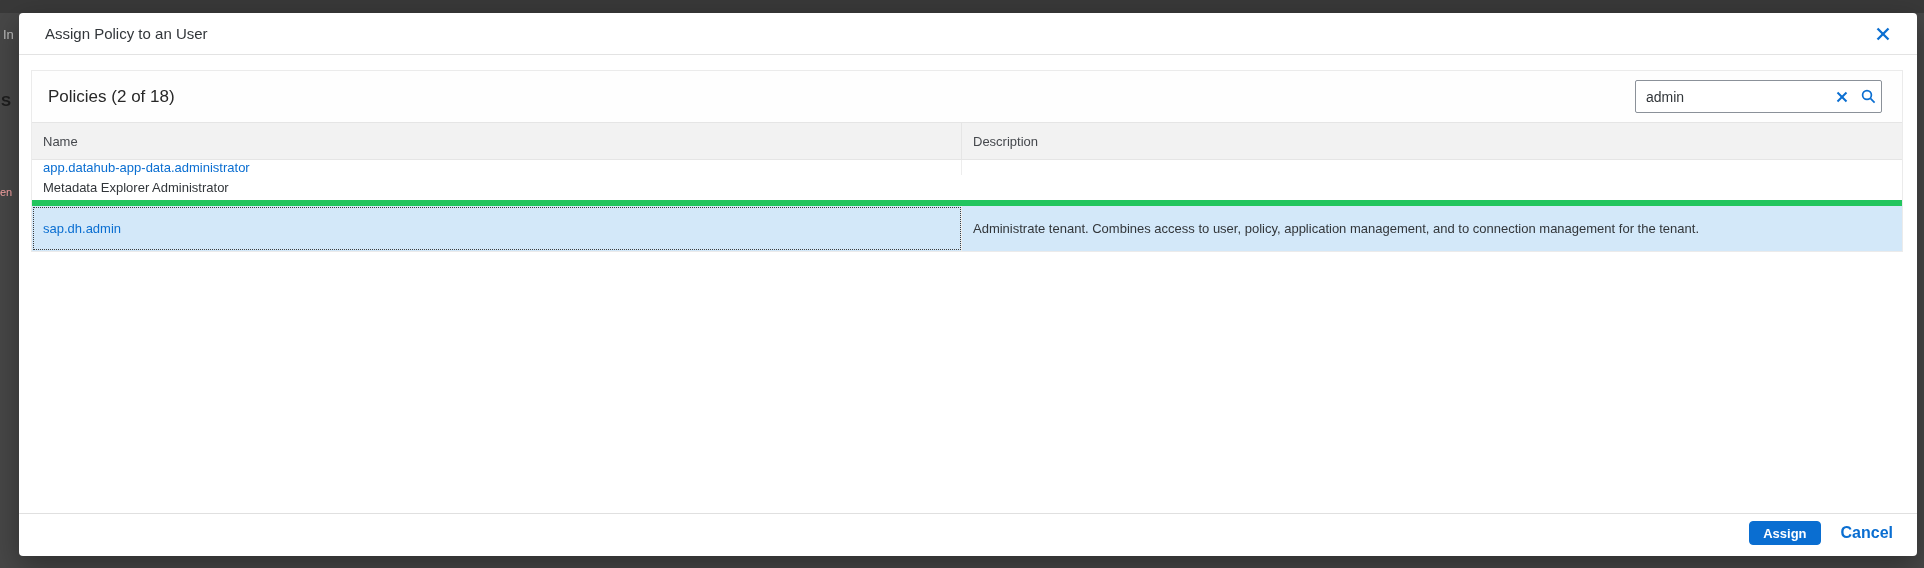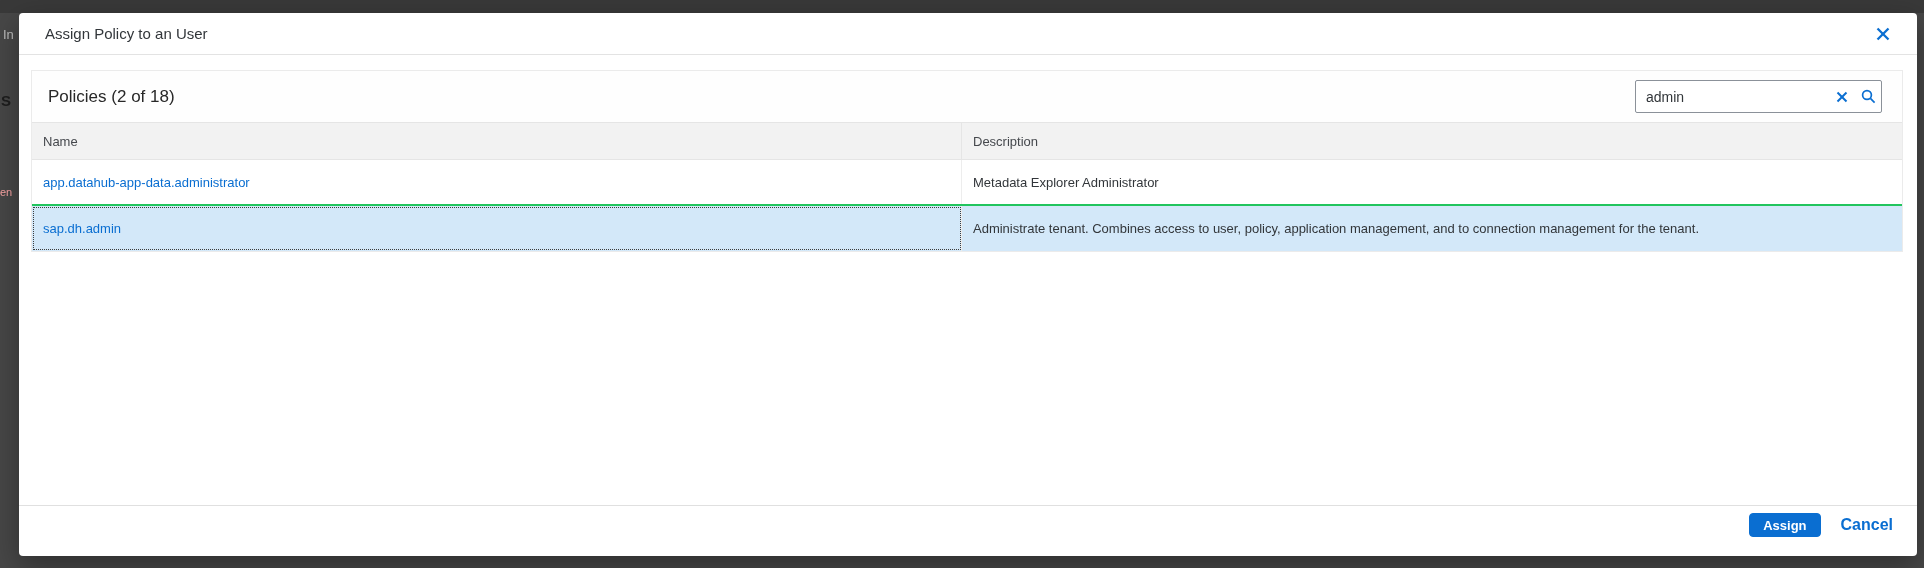--- a/index.html
+++ b/index.html
@@ -112,21 +112,21 @@
     border-top: 1px solid #e5e5e5;
     border-bottom: 1px solid #e5e5e5;
     box-sizing: border-box;
   }
   .tbl-row {
     display: flex;
     height: 45px;
     background: #fff;
     box-sizing: border-box;
   }
-  .tbl-row.row-first { height: 46px; border-bottom: 2px solid #22c55e; }
+  .tbl-row.row-first { height: 46px; border-bottom: 6px solid #22c55e; flex-direction: column; }
   .tbl-row.selected { background: #d3e8f9; }
   .cell {
     display: flex; align-items: center;
     padding-left: 11px;
     box-sizing: border-box;
     overflow: hidden;
     white-space: nowrap;
   }
   .cell.col-name { width: 930px; border-right: 1px solid #e5e5e5; text-align: right; }
   .cell.col-desc { flex: 1 1 auto; border-right: none; }
@@ -135,21 +135,21 @@
     outline: 1px dotted #3c3c3c;
     outline-offset: -2px;
   }
   .hdr-text { font-size: 13px; color: #45484d; }
   .name-link { font-size: 13px; color: #0a6ed1; cursor: pointer; text-decoration: none; }
   .desc-text { font-size: 13px; color: #32363a; }
 
   
   .dialog-footer {
     position: absolute;
-    left: 0; bottom: 12px;
+    left: 0; bottom: 4px;
     width: 100%; height: 39px;
     border-top: 1px solid #e0e0e0;
     display: flex; align-items: center; justify-content: flex-end;
     padding-right: 24px;
     box-sizing: border-box;
     background: #fff;
     border-radius: 0 0 4px 4px;
   }
   .assign-btn {
     height: 24px;

